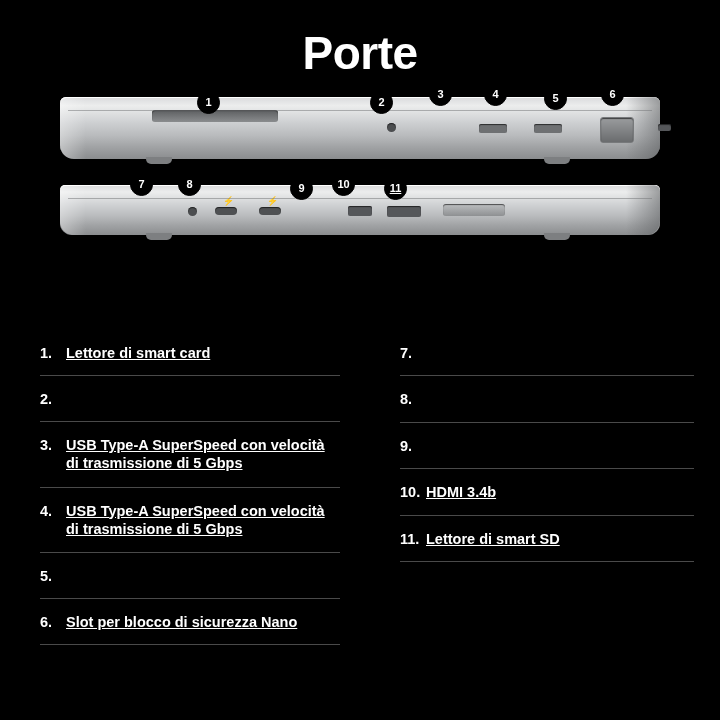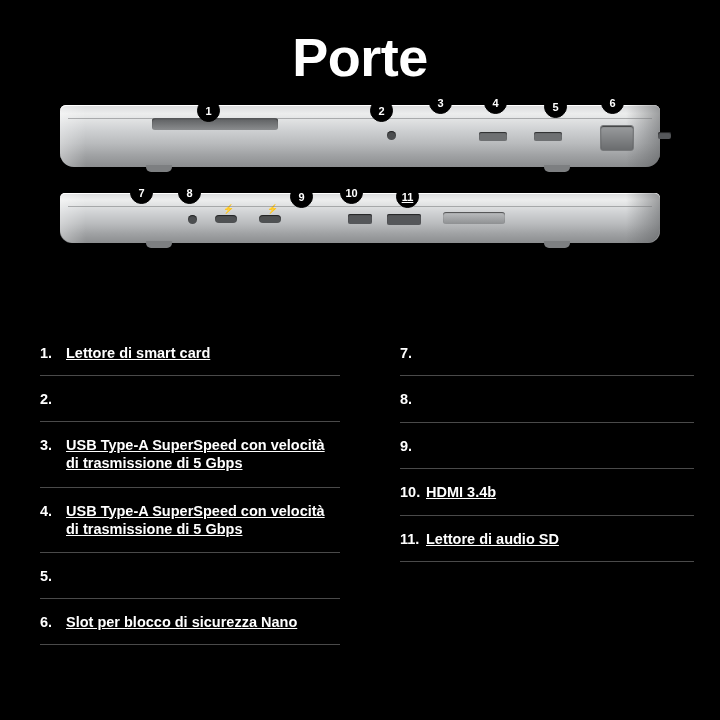--- a/index.html
+++ b/index.html
@@ -19,21 +19,21 @@
   .page {
     width: 720px;
     height: 720px;
     position: relative;
     background: #000000;
   }
 
   
   .title {
     text-align: center;
-    font-size: 54px;
+    font-size: 46px;
     font-weight: bold;
     letter-spacing: -0.5px;
     padding-top: 28px;
     line-height: 1.1;
   }
 
   
   .illustrations {
     position: relative;
     width: 720px;
@@ -260,22 +260,22 @@
         <div class="thunder-mark t2">⚡</div>
         <div class="port mdp"></div>
         <div class="port hdmi"></div>
         <div class="port sdcard"></div>
         <div class="foot l"></div>
         <div class="foot r"></div>
       </div>
       <div class="callout" style="left:70px; top:-12px;">7</div>
       <div class="callout" style="left:118px; top:-12px;">8</div>
       <div class="callout" style="left:230px; top:-8px;">9</div>
-      <div class="callout" style="left:280px; top:-12px;">10</div>
-      <div class="callout" style="left:336px; top:-8px;text-decoration:underline;">11</div>
+      <div class="callout" style="left:272px; top:-12px;">10</div>
+      <div class="callout" style="left:324px; top:-8px;text-decoration:underline;">11</div>
     </div>
 
   </div>
 
   <div class="legend">
 
     <div class="col col-left">
       <div class="item">
         <span class="num">1.</span>
         <span class="txt">Lettore di smart card</span>
@@ -309,19 +309,19 @@
       </div>
       <div class="item">
         <span class="num">9.</span>
       </div>
       <div class="item">
         <span class="num">10.</span>
         <span class="txt">HDMI 3.4b</span>
       </div>
       <div class="item">
         <span class="num">11.</span>
-        <span class="txt">Lettore di audio SD</span>
+        <span class="txt">Lettore di smart SD</span>
       </div>
     </div>
 
   </div>
 
 </div>
 
 </body></html>

